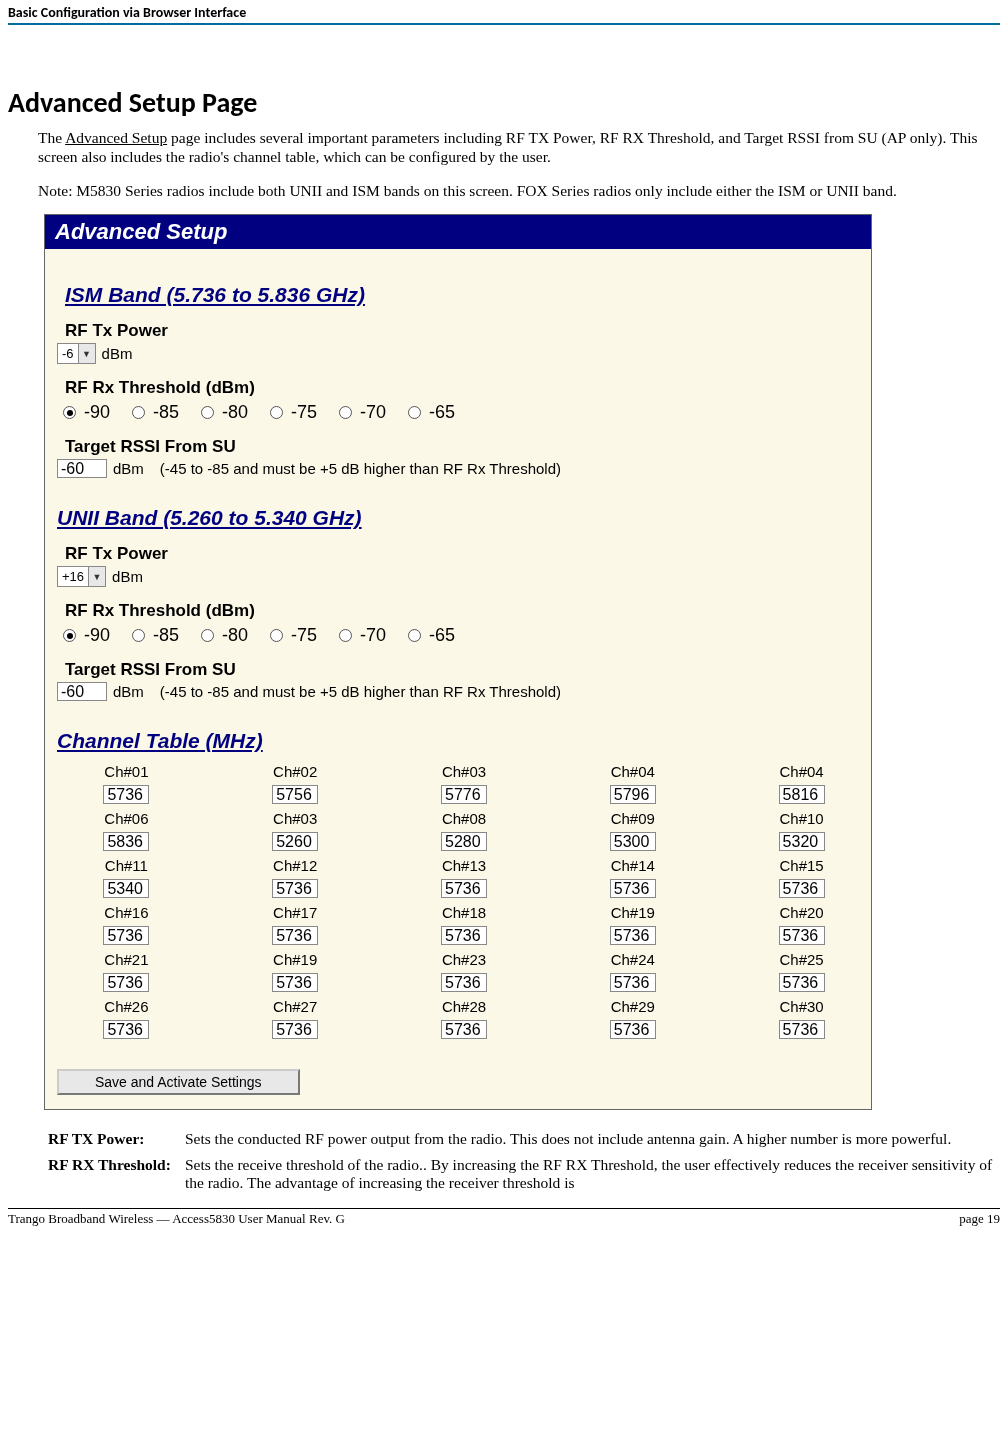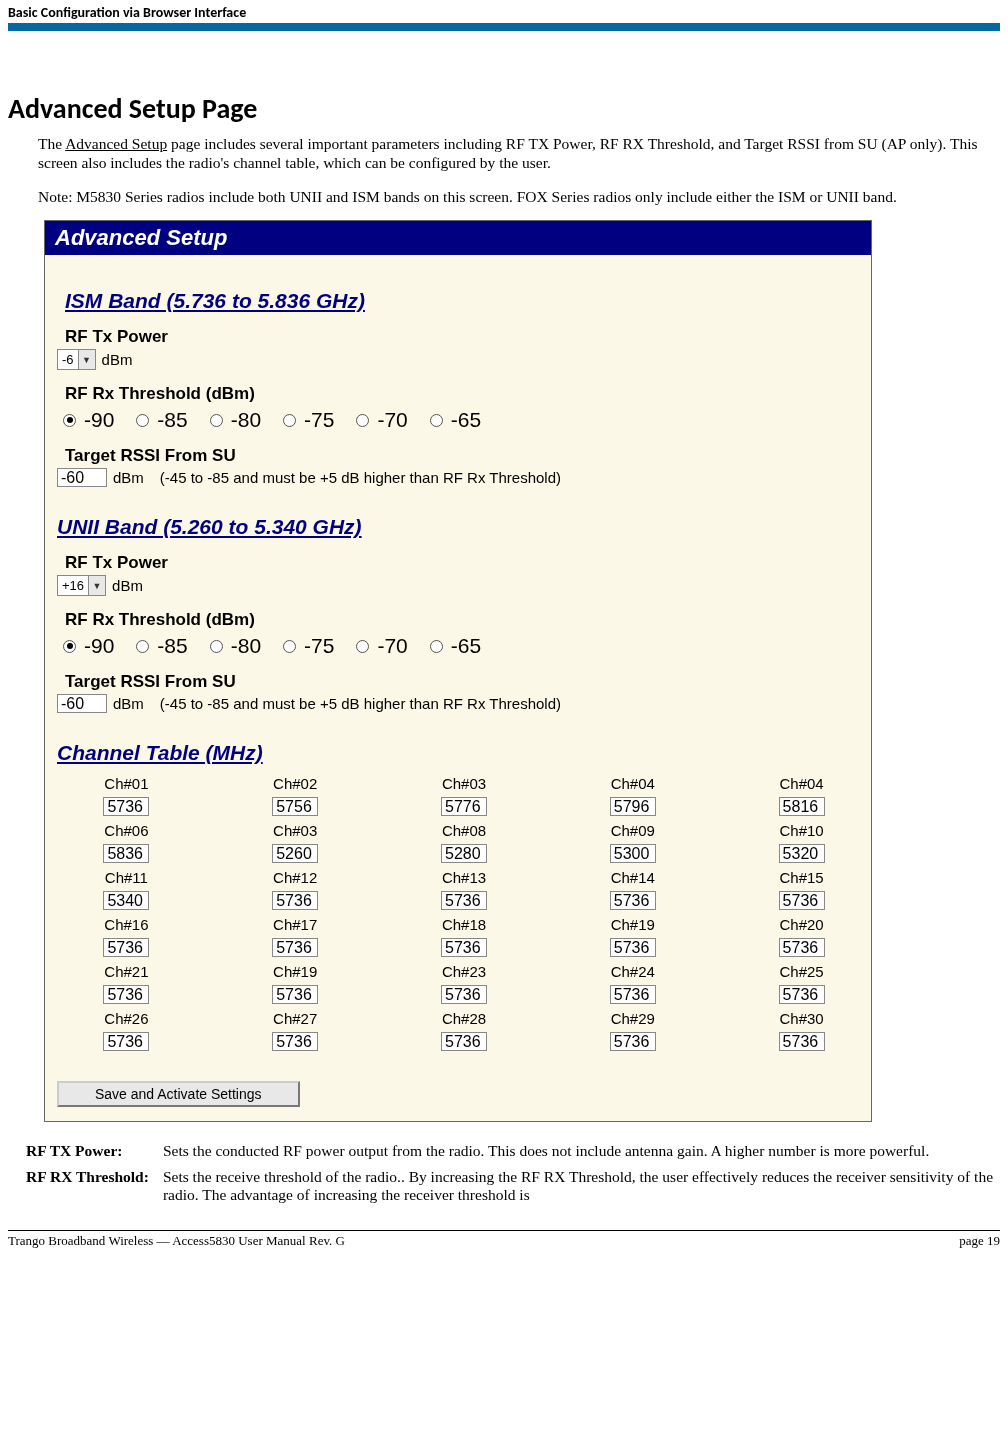--- a/index.html
+++ b/index.html
@@ -10,21 +10,21 @@
     color: #000;
     width: 1008px;
   }
   .page {
     padding: 4px 8px 8px 8px;
   }
   .header-line {
     font-family: Calibri, Arial, sans-serif;
     font-weight: bold;
     font-size: 14px;
-    border-bottom: 8px solid #0369a1;
+    border-bottom: 2px solid #0369a1;
     padding-bottom: 2px;
     margin-bottom: 60px;
   }
   h1 {
     font-family: Calibri, Arial, sans-serif;
     font-weight: bold;
     font-size: 28px;
     margin: 0 0 8px 0;
   }
   .body-text {
@@ -101,21 +101,21 @@
     background: #fff;
     font-family: Arial, sans-serif;
     font-size: 16px;
     height: 17px;
     padding: 0 3px;
     display: inline-flex;
     align-items: center;
   }
   .radio-row {
     font-family: Arial, sans-serif;
-    font-size: 21px;
+    font-size: 18px;
     margin: 4px 0 10px 18px;
     display: flex;
     gap: 22px;
   }
   .radio-item { display: flex; align-items: center; gap: 8px; }
   .radio-dot {
     width: 13px; height: 13px;
     border: 1px solid #555;
     border-radius: 50%;
     background: #fff;
@@ -148,29 +148,29 @@
   }
   .save-btn {
     font-family: Arial, sans-serif;
     font-size: 14px;
     background: #e8e8e8;
     border: 2px outset #ccc;
     padding: 3px 36px;
     color: #000;
   }
   .def-table {
-    margin: 6px 0 0 18px;
+    margin: 6px 0 0 40px;
     font-family: "Times New Roman", serif;
     font-size: 15.5px;
     border-collapse: collapse;
   }
   .def-table td { vertical-align: top; padding: 2px 6px 6px 0; }
   .def-table td.term { font-weight: bold; white-space: nowrap; padding-right: 14px; }
   .footer {
-    margin-top: 20px;
+    margin-top: 10px;
     border-top: 1px solid #000;
     padding-top: 2px;
     display: flex;
     justify-content: space-between;
     font-family: "Times New Roman", serif;
     font-size: 13px;
   }
 </style>
 </head>
 <body>

